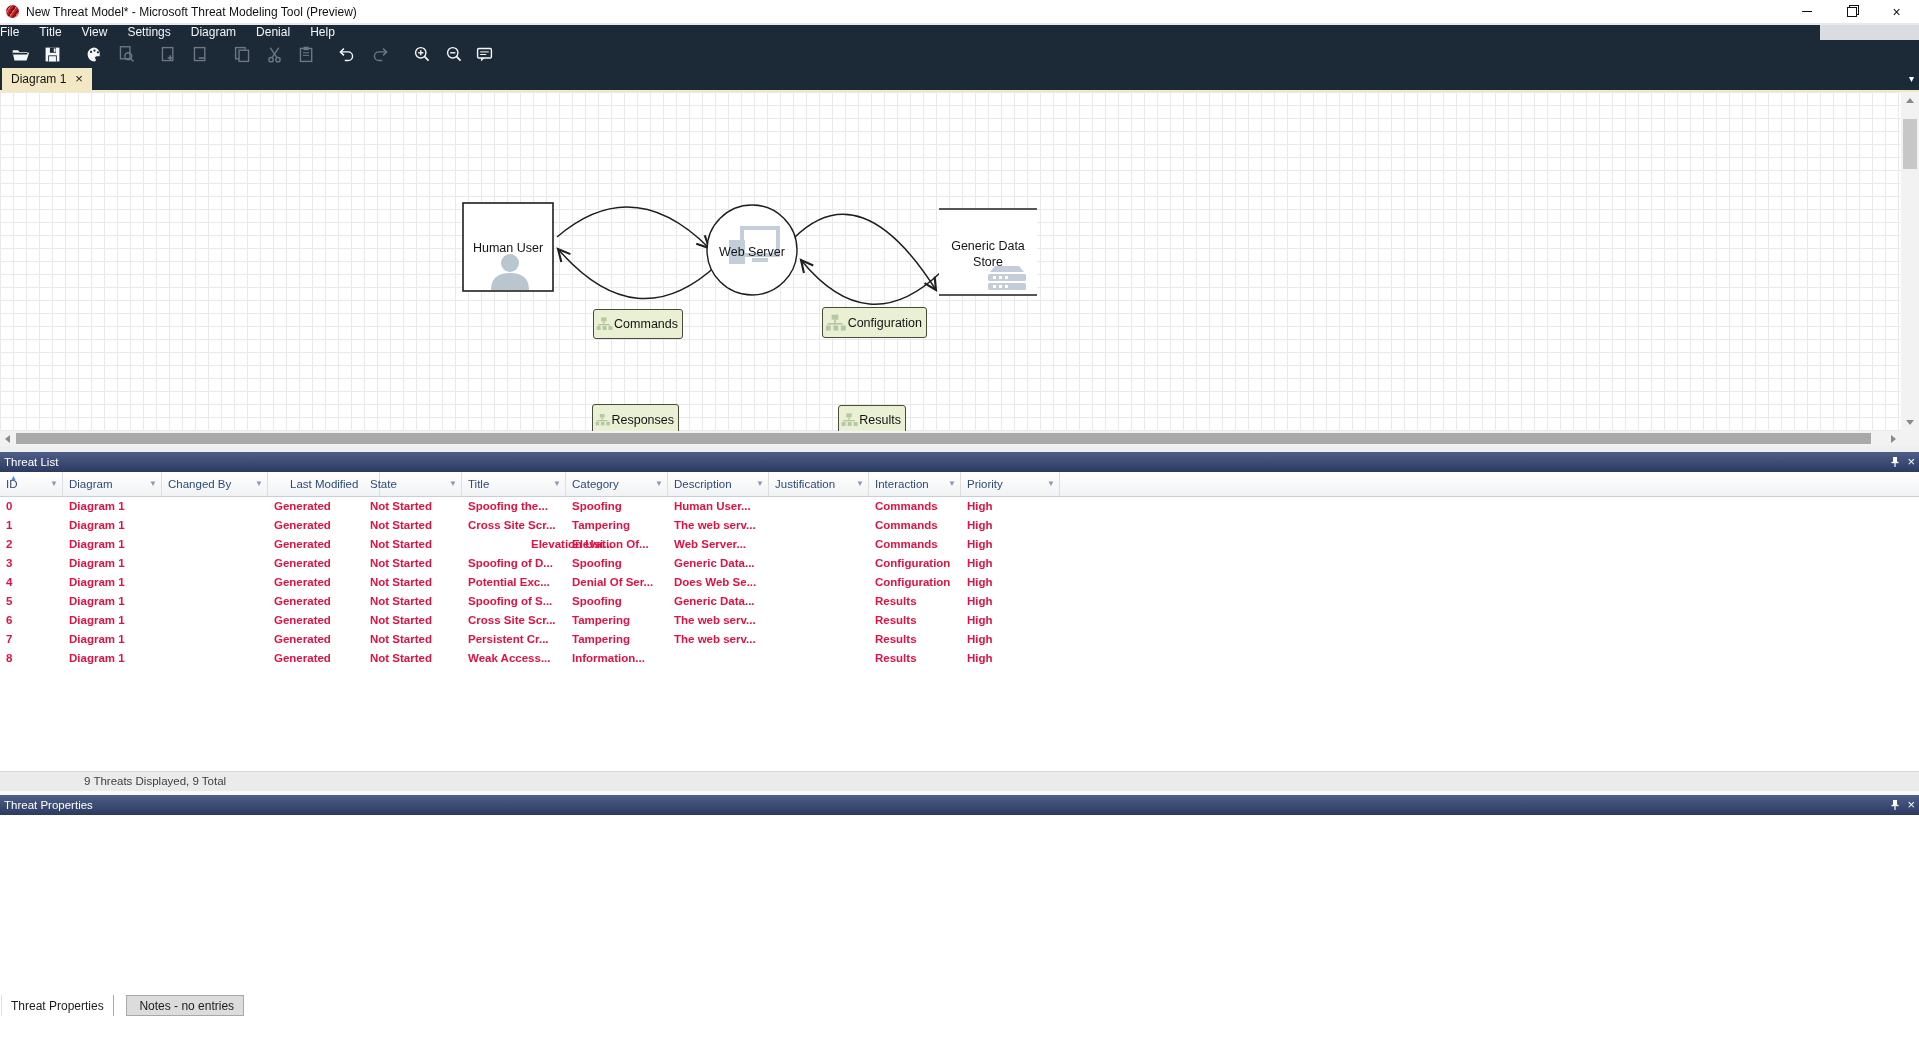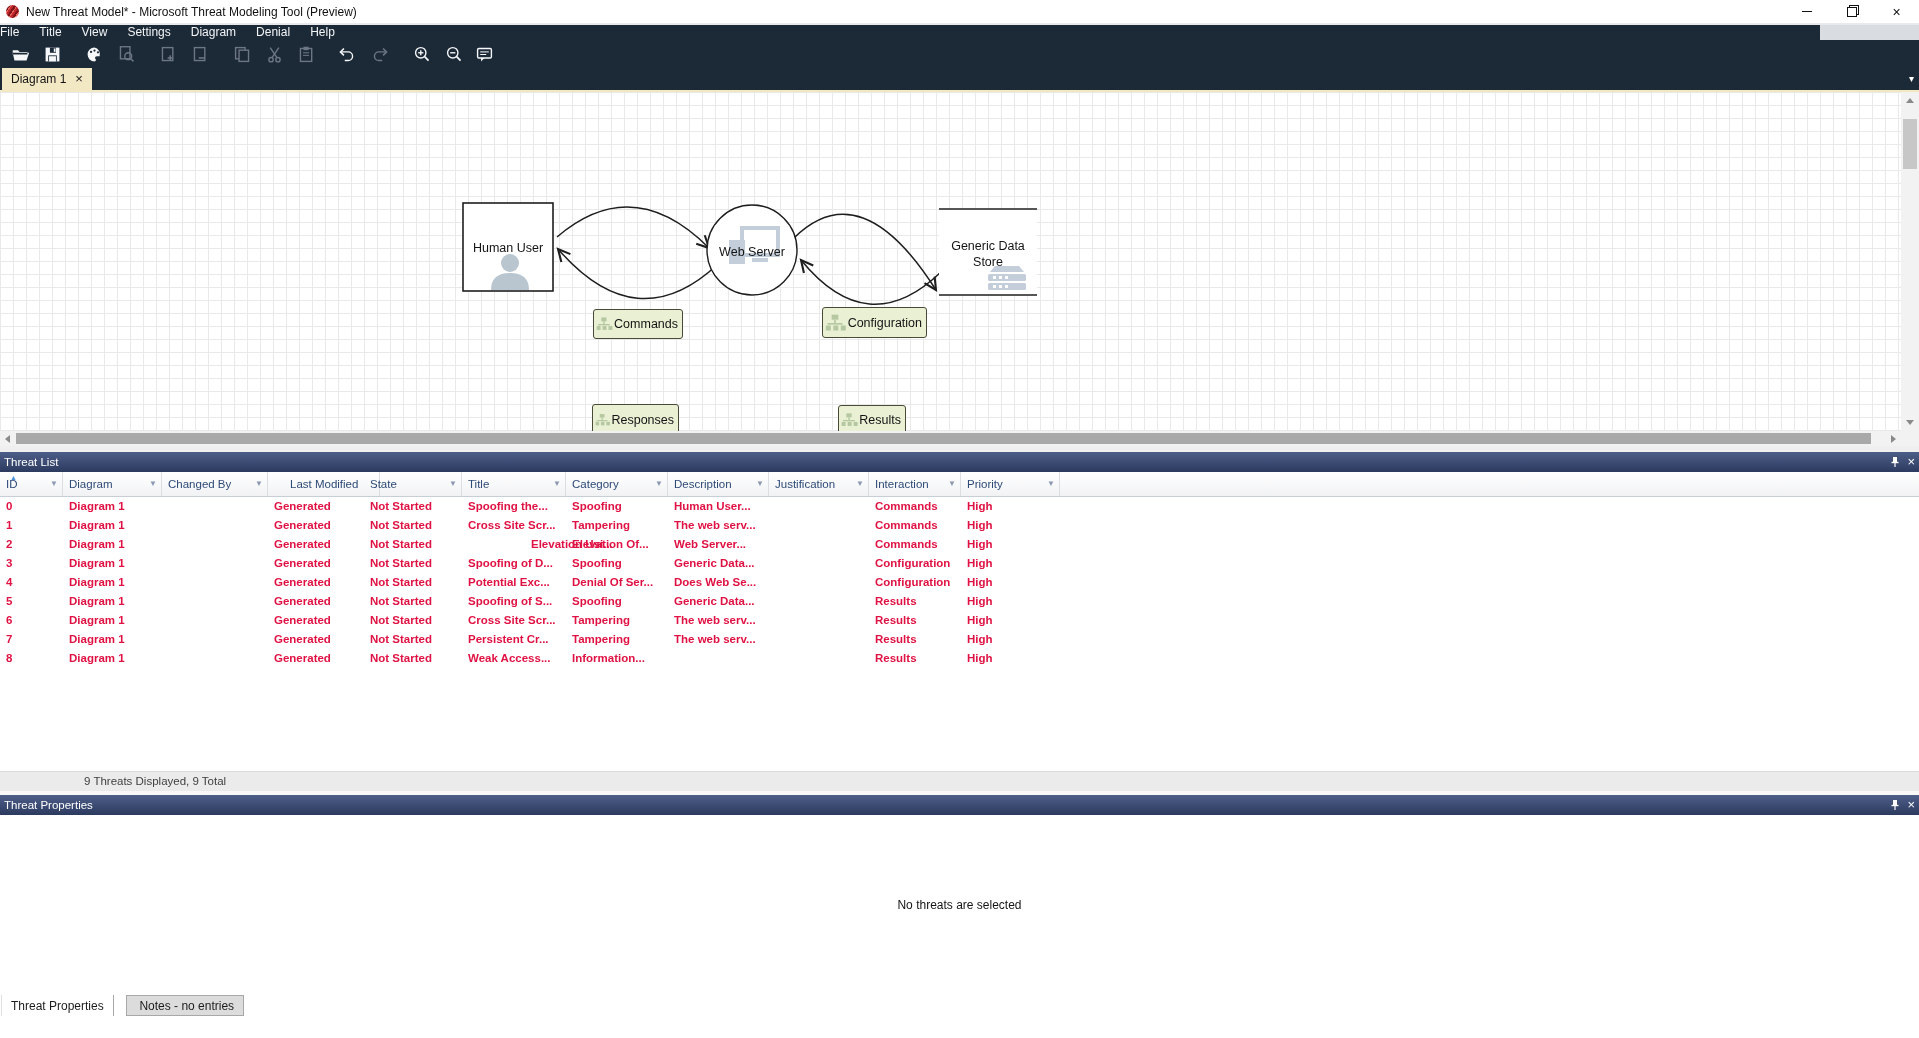--- a/index.html
+++ b/index.html
@@ -522,22 +522,19 @@
       <span class="pin-icon">
         <svg viewBox="0 0 10 12">
             <rect x="3" y="1" width="4" height="5" fill="#fff"></rect>
             <line x1="1.5" y1="6.5" x2="8.5" y2="6.5" stroke="#fff" stroke-width="1.4"></line>
             <line x1="5" y1="7" x2="5" y2="11" stroke="#fff" stroke-width="1.2"></line>
           </svg>
       </span>
       <span class="panel-close">×</span>
     </span>
   </div>
-  <div class="tp-body">
-    <span class="tp-empty-msg">No threats are selected</span>
-  </div>
   <div class="tp-tabs" id="tp-tabs">
       <div class="bottom-tab active" style="left: 1px;">Threat Properties</div>
       <div class="bottom-tab inactive" style="left: 126.4px; padding-left: 12px;">Notes - no entries</div>
     </div>
   <div class="bottom-strip"></div>
 
 </div>
 
 </body></html>

